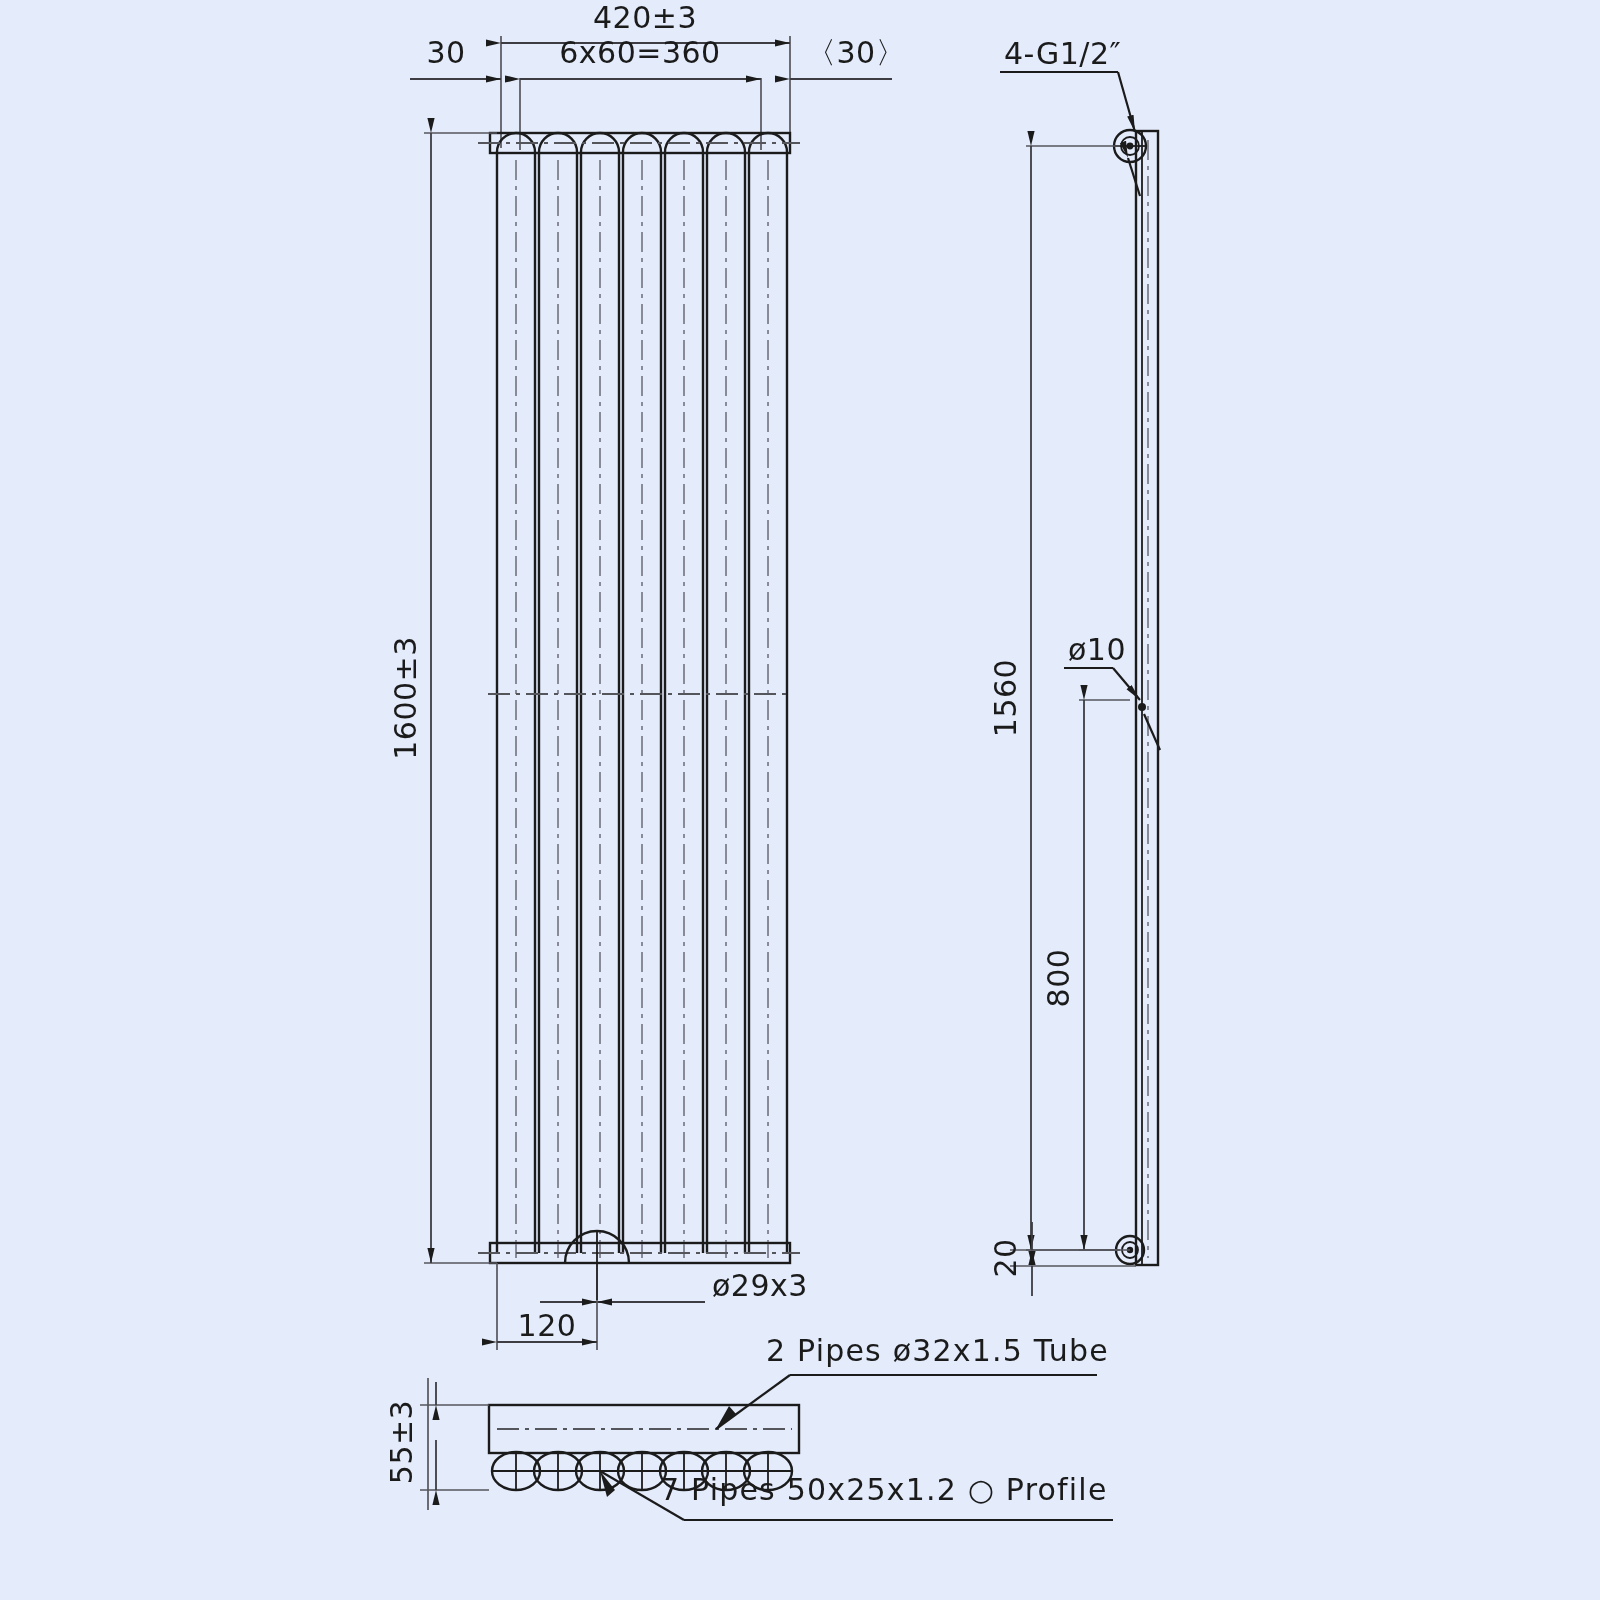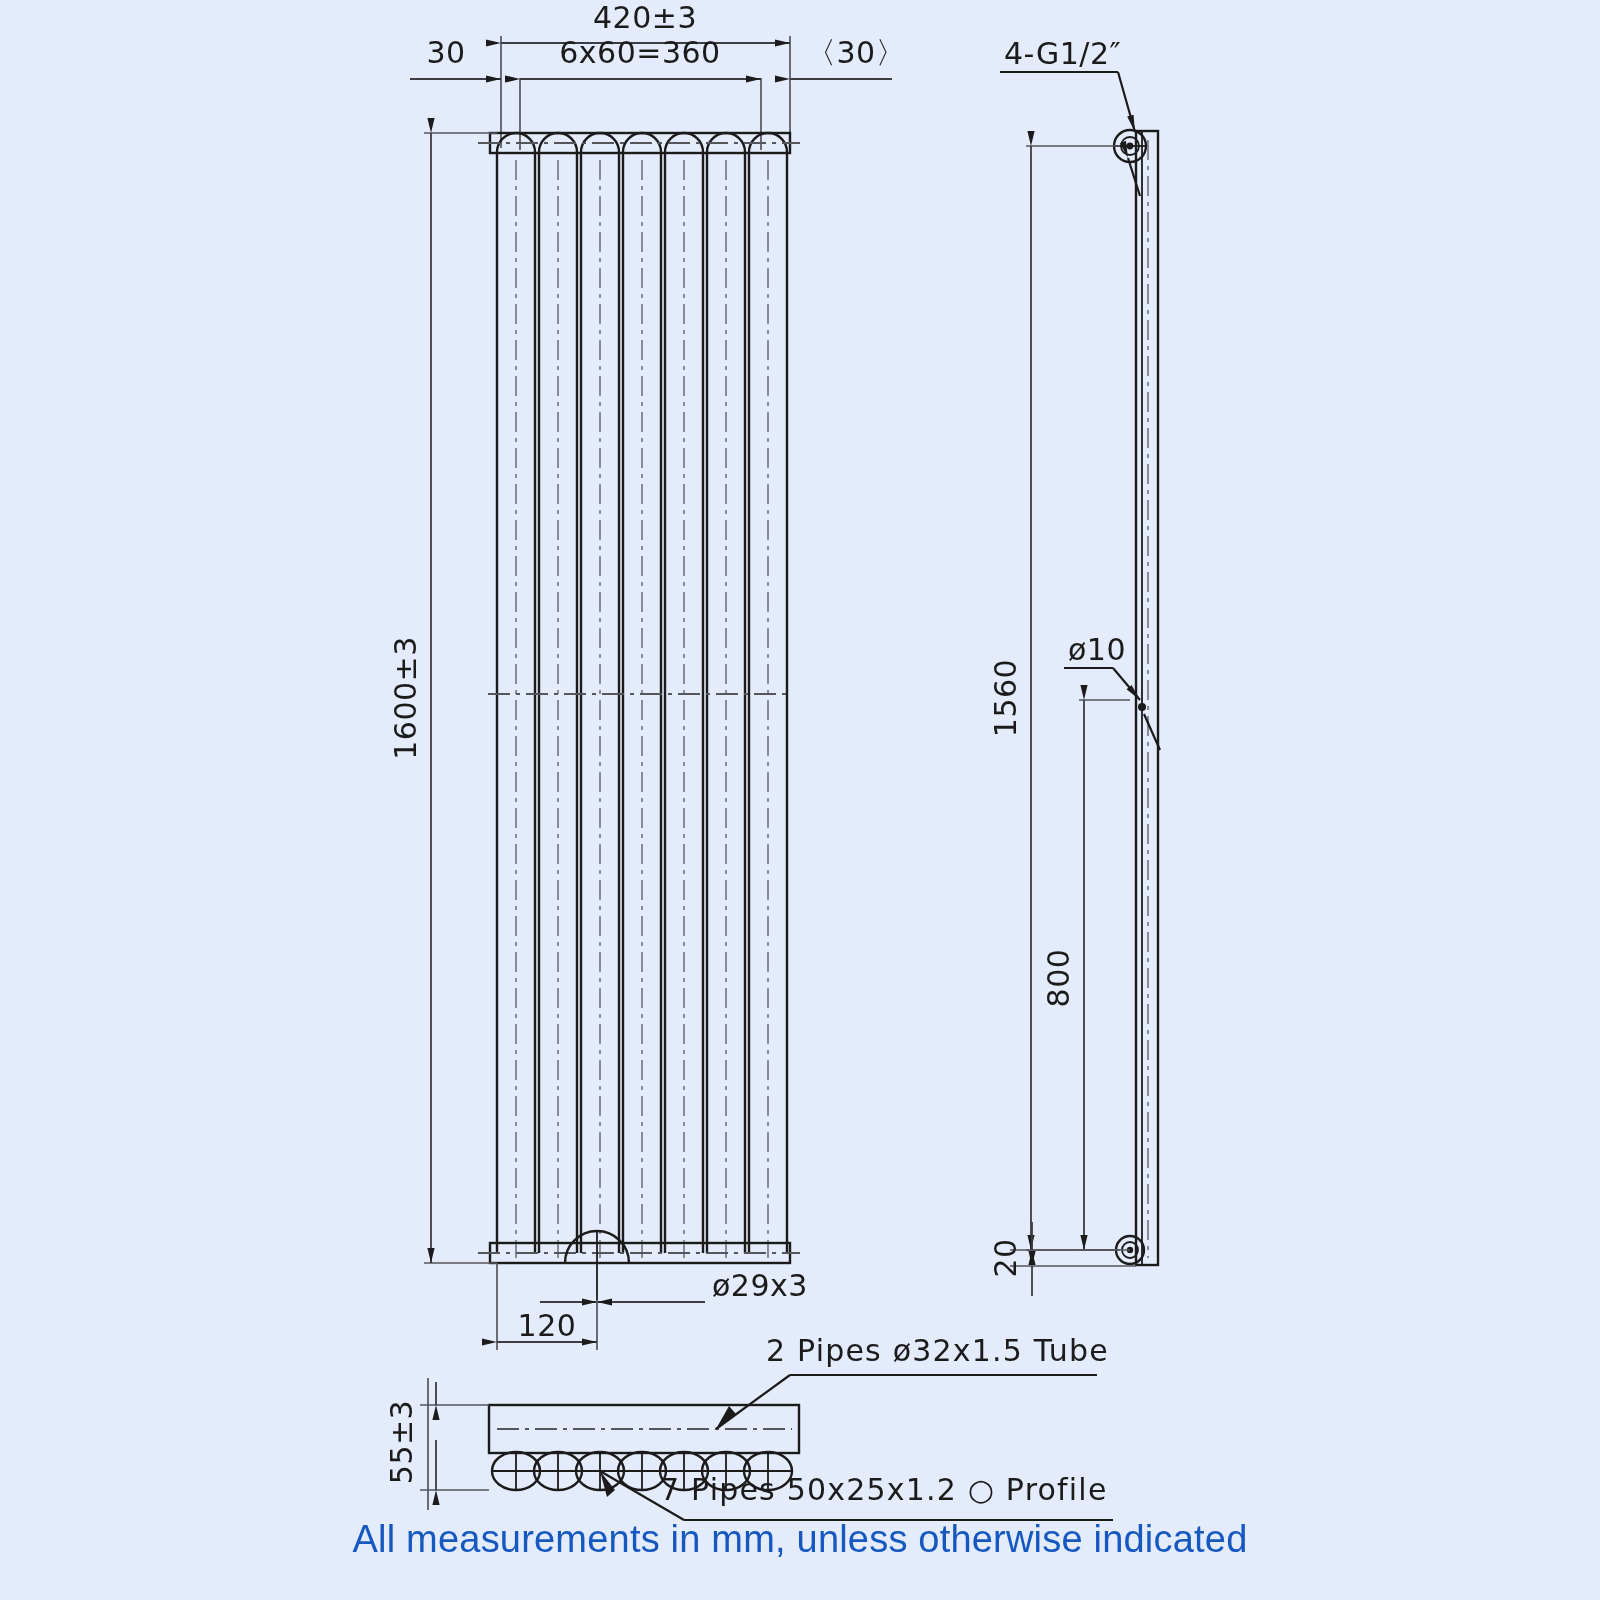--- a/index.html
+++ b/index.html
@@ -307,15 +307,14 @@
       <g>
         <line class="leader" x1="600" y1="1471" x2="684" y2="1520"></line>
         <line class="leader" x1="684" y1="1520" x2="1113" y2="1520"></line>
         <path class="fillblk" d="M600,1471 L615,1490 L607,1497 Z"></path>
         <text class="note-text" x="660" y="1500">7 Pipes  50x25x1.2  ○  Profile</text>
       </g>
     </g>
 
   </svg>
 
-  <div class="footer-note">All measurements in mm, unless otherwise indicated</div>
 
 </div>
 
 </body></html>

